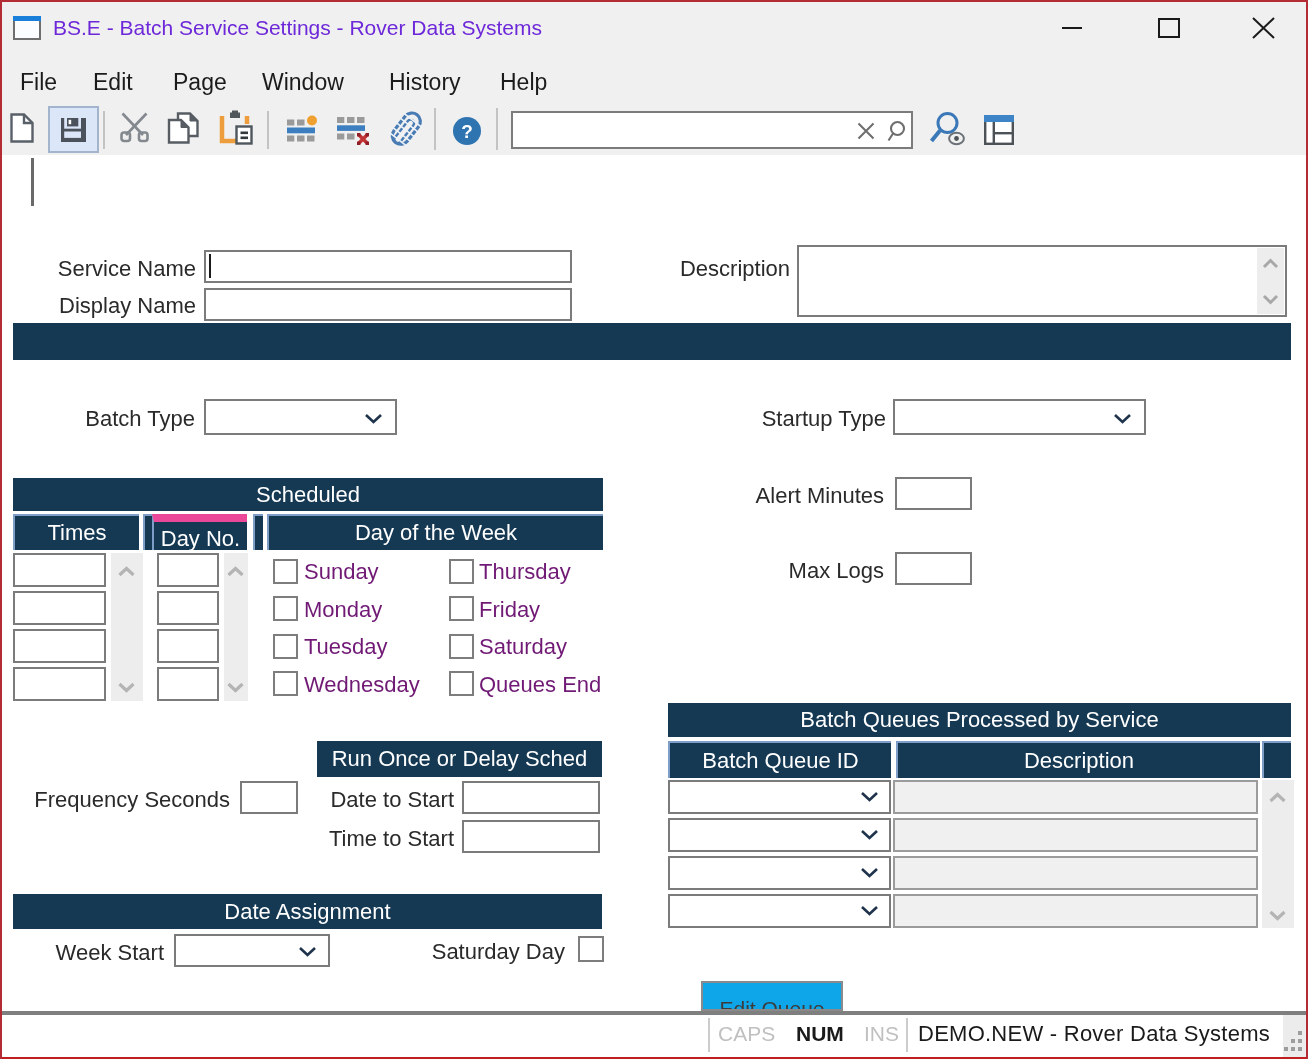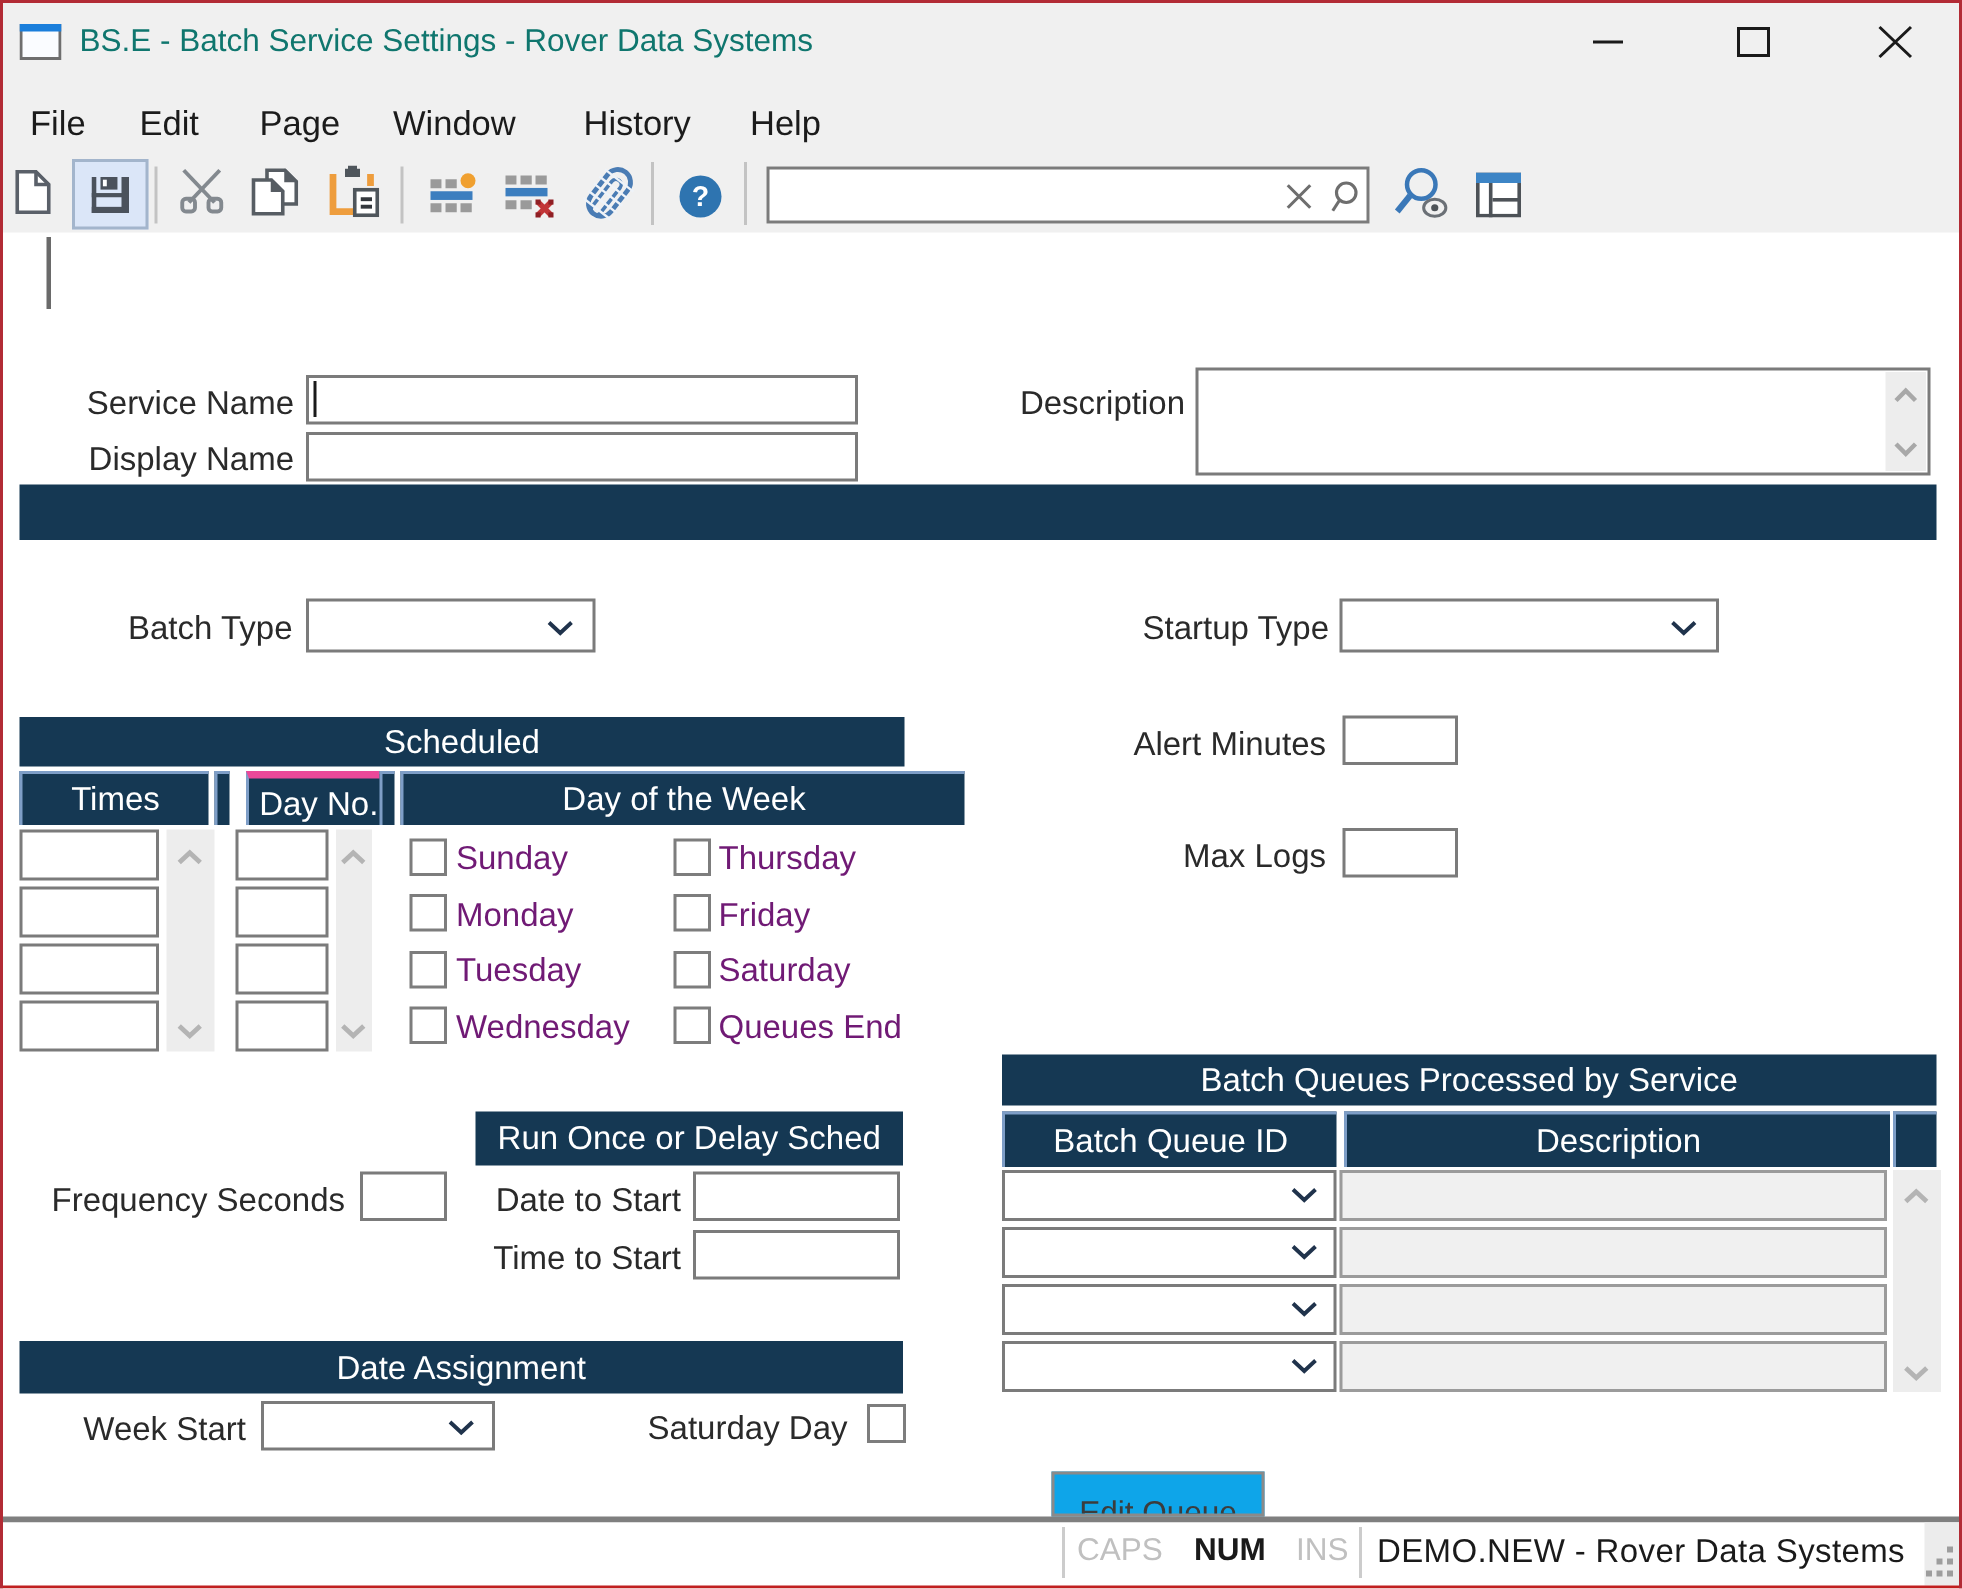--- a/index.html
+++ b/index.html
@@ -22,21 +22,21 @@
 </style>
 </head>
 <body>
 <div id="win">
 <div class="chrome"></div>
 
 <svg class="icon" style="left:13px;top:16px" width="28" height="24" viewBox="0 0 28 24">
   <rect x="1" y="1" width="26" height="22" fill="#fafcff" stroke="#6e6e6e" stroke-width="2"></rect>
   <rect x="0" y="0" width="28" height="5" fill="#1a7edb"></rect>
 </svg>
-<div class="abs" id="titletext" style="left:53px;top:16px;font-size:21px;color:#0f766e;white-space:nowrap">BS.E - Batch Service Settings - Rover Data Systems</div>
+<div class="abs" id="titletext" style="left:53px;top:16px;font-size:21px;color:#6d28d9;white-space:nowrap">BS.E - Batch Service Settings - Rover Data Systems</div>
 
 <svg class="icon" style="left:1060px;top:17px" width="216" height="22" viewBox="0 0 216 22">
   <rect x="2" y="10" width="20" height="2" fill="#1a1a1a"></rect>
   <rect x="99" y="2" width="20" height="18" fill="none" stroke="#1a1a1a" stroke-width="2"></rect>
   <path d="M 193 1 L 214 21 M 193 21 L 214 1" stroke="#1a1a1a" stroke-width="2" fill="none"></path>
 </svg>
 
 <div class="abs" id="menubar" style="left:0;top:69px;font-size:23px;color:#1b1b1b">
   <span class="abs" style="left:20px">File</span>
   <span class="abs" style="left:93px">Edit</span>
@@ -190,23 +190,23 @@
     </svg>
 <div class="lbl" style="left:690px;top:406px;width:196px">Startup Type</div>
 <div class="inp" style="left:893px;top:399px;width:253px;height:36px"></div>
 <svg class="chev" style="left:1113px;top:413px" width="19" height="11" viewBox="0 0 19 11">
       <path d="M 2 2 L 9.5 9 L 17 2" fill="none" stroke="#20334c" stroke-width="2.6"></path>
     </svg>
 
 <div class="hdr" style="left:13px;top:478px;width:590px;height:33px;line-height:33px">Scheduled</div>
 <div class="hdr" style="left:13px;top:514px;width:126px;height:36px;line-height:34px;border-left:2px solid #7e9ec7;border-top:2px solid #7e9ec7">Times</div>
 <div class="hdr" style="left:143px;top:514px;width:10px;height:36px;border-left:2px solid #7e9ec7;border-top:2px solid #7e9ec7"></div>
-<div class="hdr" style="left:164px;top:514px;width:95px;height:36px;line-height:34px;border-left:2px solid #7e9ec7;border-top:5px solid #ec4899">Day No.</div>
+<div class="hdr" style="left:152px;top:514px;width:95px;height:36px;line-height:34px;border-left:2px solid #7e9ec7;border-top:8px solid #ec4899">Day No.</div>
 <div class="hdr" style="left:253px;top:514px;width:10px;height:36px;border-left:2px solid #7e9ec7;border-top:2px solid #7e9ec7"></div>
-<div class="hdr" style="left:267px;top:514px;width:376px;height:36px;line-height:34px;border-left:2px solid #7e9ec7;border-top:2px solid #7e9ec7">Day of the Week</div>
+<div class="hdr" style="left:267px;top:514px;width:336px;height:36px;line-height:34px;border-left:2px solid #7e9ec7;border-top:2px solid #7e9ec7">Day of the Week</div>
 
 <div class="strip" style="left:111px;top:553px;width:32px;height:148px"></div>
 <svg class="chev" style="left:117px;top:566px" width="19" height="11" viewBox="0 0 19 11">
       <path d="M 2.5 9 L 9.5 2.5 L 16.5 9" fill="none" stroke="#b4b4b4" stroke-width="3.2"></path>
     </svg>
 <svg class="chev" style="left:117px;top:682px" width="19" height="11" viewBox="0 0 19 11">
       <path d="M 2.5 2 L 9.5 8.5 L 16.5 2" fill="none" stroke="#b4b4b4" stroke-width="3.2"></path>
     </svg>
 <div class="inp" style="left:13px;top:553px;width:93px;height:34px"></div>
 <div class="inp" style="left:13px;top:591px;width:93px;height:34px"></div>

